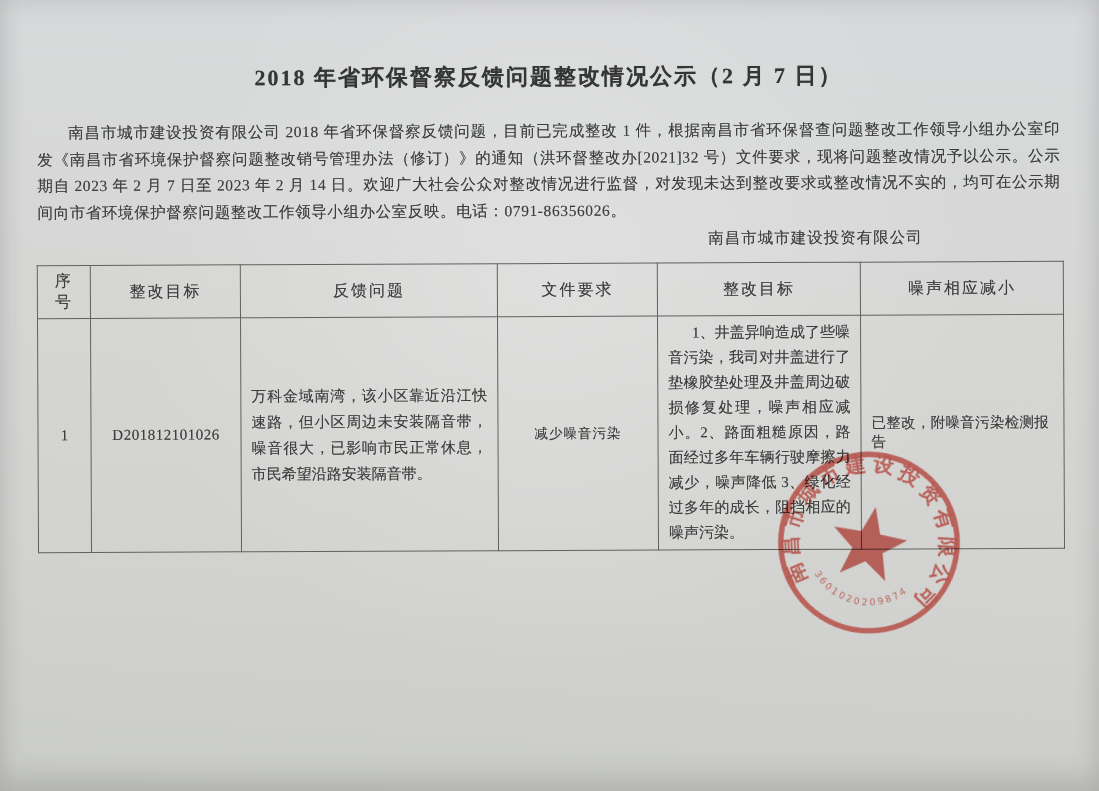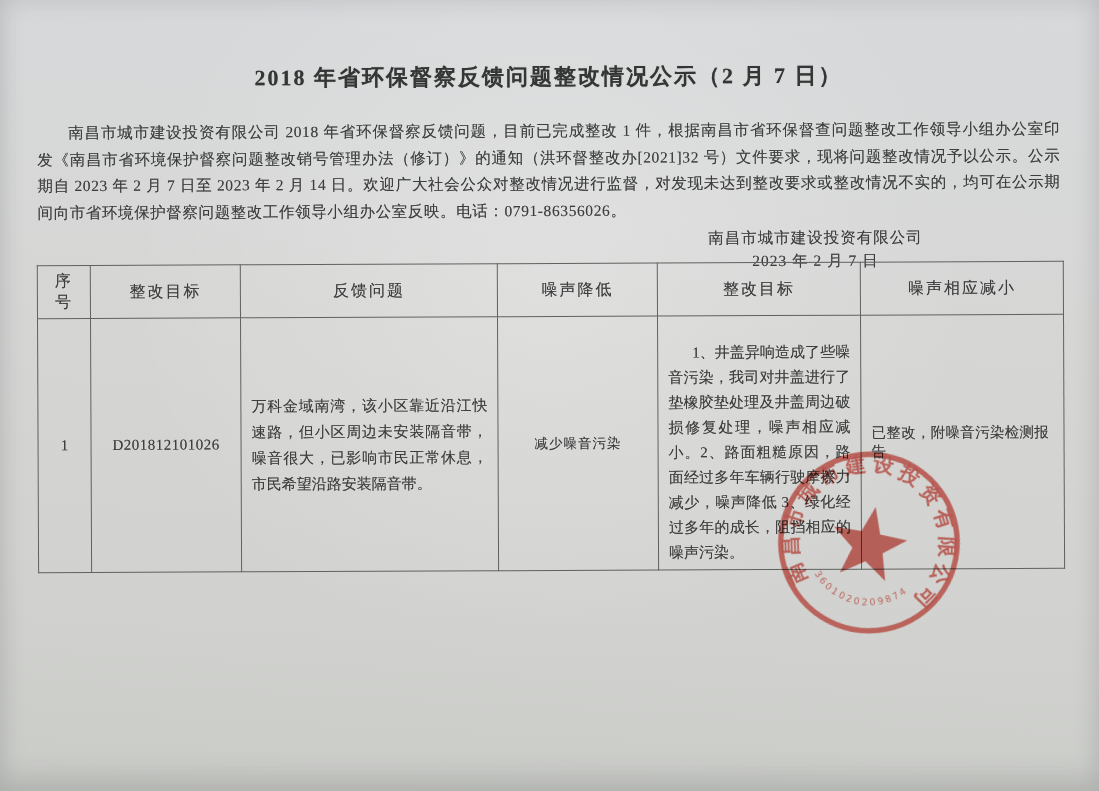--- a/index.html
+++ b/index.html
@@ -40,21 +40,21 @@
     text-shadow:0 0 .6px rgba(60,62,61,.5);
   }
   table.notice td{border:1.4px solid #60625f;vertical-align:middle;padding:4px 10px;background:transparent;}
   tr.hdr td{height:44px;text-align:center;font-size:16px;letter-spacing:2px;}
   tr.datarow td{height:202px;}
   td.c-seq{text-align:center;}
   td.c-id{text-align:center;letter-spacing:.5px;}
   td.c-feedback{line-height:26px;text-align:justify;padding:6px 14px;}
   td.c-goal{text-align:center;font-size:13.5px;letter-spacing:1px;}
   td.c-measures{line-height:25px;text-align:justify;padding:6px 10px;}
-  td.c-measures .tx{text-indent:1.6em;display:block;margin-top:20px;}
+  td.c-measures .tx{text-indent:1.6em;display:block;}
   td.c-completion{font-size:14.5px;padding:6px 10px;letter-spacing:.3px;}
   .seal{
     position:absolute;left:770px;top:446px;width:196px;height:196px;
     transform:rotate(11deg);
     mix-blend-mode:multiply;opacity:.88;
     pointer-events:none;
     filter:blur(.25px);
   }
 </style>
 </head>
@@ -62,38 +62,37 @@
 
 <div class="paper">
   <div class="tilt">
 
     <h1 class="doc-title">2018 年省环保督察反馈问题整改情况公示（2 月 7 日）</h1>
 
     <p class="body-text">南昌市城市建设投资有限公司 2018 年省环保督察反馈问题，目前已完成整改 1 件，根据南昌市省环保督查问题整改工作领导小组办公室印发《南昌市省环境保护督察问题整改销号管理办法（修订）》的通知（洪环督整改办[2021]32 号）文件要求，现将问题整改情况予以公示。公示期自 2023 年 2 月 7 日至 2023 年 2 月 14 日。欢迎广大社会公众对整改情况进行监督，对发现未达到整改要求或整改情况不实的，均可在公示期间向市省环境保护督察问题整改工作领导小组办公室反映。电话：0791-86356026。</p>
 
     <div class="signature">
       <div>南昌市城市建设投资有限公司</div>
-      <div>2023 年 2 月 7 日</div>
     </div>
 
     <table class="notice">
       <colgroup>
         <col style="width:53px">
           <col style="width:150px">
           <col style="width:257px">
         <col style="width:160px">
           <col style="width:203px">
           <col style="width:203px">
       </colgroup>
       <tbody>
         <tr class="hdr">
           <td>序号</td>
           <td>整改目标</td>
           <td>反馈问题</td>
-          <td>噪声降低</td>
+          <td>文件要求</td>
           <td>整改目标</td>
           <td>噪声相应减小</td>
         </tr>
         <tr class="datarow">
           <td class="c-seq">1</td>
           <td class="c-id">D201812101026</td>
           <td class="c-feedback">万科金域南湾，该小区靠近沿江快速路，但小区周边未安装隔音带，噪音很大，已影响市民正常休息，市民希望沿路安装隔音带。</td>
           <td class="c-goal">减少噪音污染</td>
           <td class="c-measures">
             <span class="tx">1、井盖异响造成了些噪音污染，我司对井盖进行了垫橡胶垫处理及井盖周边破损修复处理，噪声相应减小。2、路面粗糙原因，路面经过多年车辆行驶摩擦力减少，噪声降低 3、绿化经过多年的成长，阻挡相应的噪声污染。</span>

